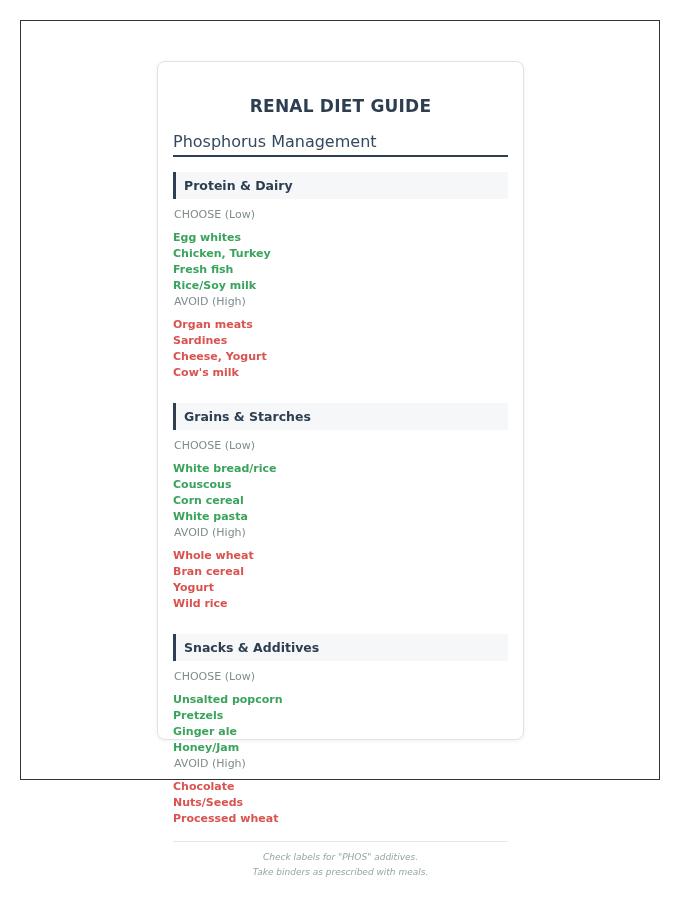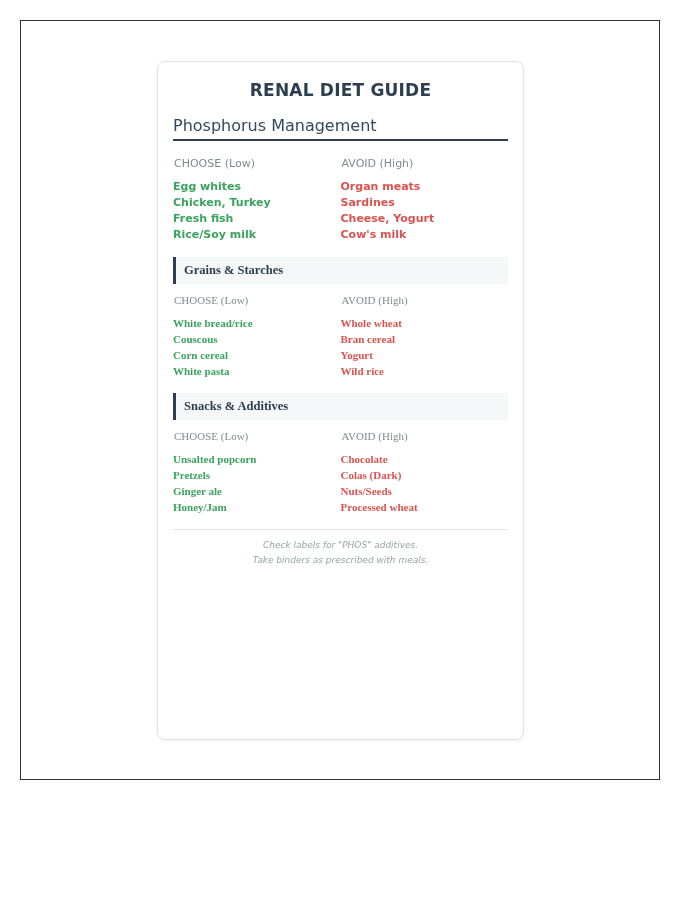--- a/index.html
+++ b/index.html
@@ -9,53 +9,54 @@
     border: 1px solid #333; background: #fff; box-sizing: border-box;
   }
   .card {
     position: absolute; left: 157px; top: 61px; width: 367px; height: 679px;
     border: 1px solid #e2e2e2; border-radius: 8px; background: #fff;
     box-shadow: 0 1px 4px rgba(0,0,0,0.06); box-sizing: border-box;
     padding: 18px 15px 0 15px;
   }
   .title {
     text-align: center; font-weight: bold; font-size: 17px; color: #2c3e50;
-    letter-spacing: 0.2px; margin: 0; line-height: 20px;
+    letter-spacing: 0.2px; margin: 16px; line-height: 20px;
   }
   .subtitle {
     text-align: left; font-size: 16px; color: #34495e; margin-top: 19px; line-height: 14px;
   }
   .rule { height: 2px; background: #2c3e50; margin-top: 6px; }
   .section { margin-top: 15px; }
-  .section + .section { margin-top: 14px; font-family: Liberation Serif, serif; }
+  .section + .section { margin-top: 22px; }
   .sec-head {
     background: #f5f7f9; border-left: 3px solid #2c3e50;
     padding: 0 8px; height: 27px; line-height: 27px;
     font-weight: bold; font-size: 12.5px; color: #2c3e50;
   }
-  .cols { display: flex; margin-top: 8px; }
+  .cols { display: flex; margin-top: 8px; flex-direction: column; }
   .col { width: 168px; }
   .col-head { font-size: 11px; color: #7f8c8d; height: 16px; line-height: 16px; margin-bottom: 7px; padding-left: 1px; }
   .item { font-size: 11px; line-height: 16px; font-weight: bold; }
   .choose .item { color: #3aa35c; }
   .avoid .item { color: #d9534f; }
   .divider { height: 1px; background: #e5e7ea; margin-top: 14px; }
   .footer { text-align: center; font-style: italic; font-size: 9px; color: #95a5a6; margin-top: 8px; line-height: 15px; }
 </style>
 </head>
 <body>
 
 <div class="frame"></div>
 
 <div class="card">
   <h1 class="title">RENAL DIET GUIDE</h1>
   <div class="subtitle">Phosphorus Management</div>
   <div class="rule"></div>
 
   <div class="section">
+    <div class="sec-head">Protein &amp; Dairy</div>
     <div class="cols">
       <div class="col choose">
         <div class="col-head">CHOOSE (Low)</div>
         <div class="item">Egg whites</div>
         <div class="item">Chicken, Turkey</div>
         <div class="item">Fresh fish</div>
         <div class="item">Rice/Soy milk</div>
       </div>
       <div class="col avoid">
         <div class="col-head">AVOID (High)</div>
@@ -93,21 +94,20 @@
       <div class="col choose">
         <div class="col-head">CHOOSE (Low)</div>
         <div class="item">Unsalted popcorn</div>
         <div class="item">Pretzels</div>
         <div class="item">Ginger ale</div>
         <div class="item">Honey/Jam</div>
       </div>
       <div class="col avoid">
         <div class="col-head">AVOID (High)</div>
         <div class="item">Chocolate</div>
-        <div class="item">Colas (Dark)</div>
         <div class="item">Nuts/Seeds</div>
         <div class="item">Processed wheat</div>
       </div>
     </div>
   </div>
 
   <div class="divider"></div>
   <div class="footer">
     <div>Check labels for "PHOS" additives.</div>
     <div>Take binders as prescribed with meals.</div>

